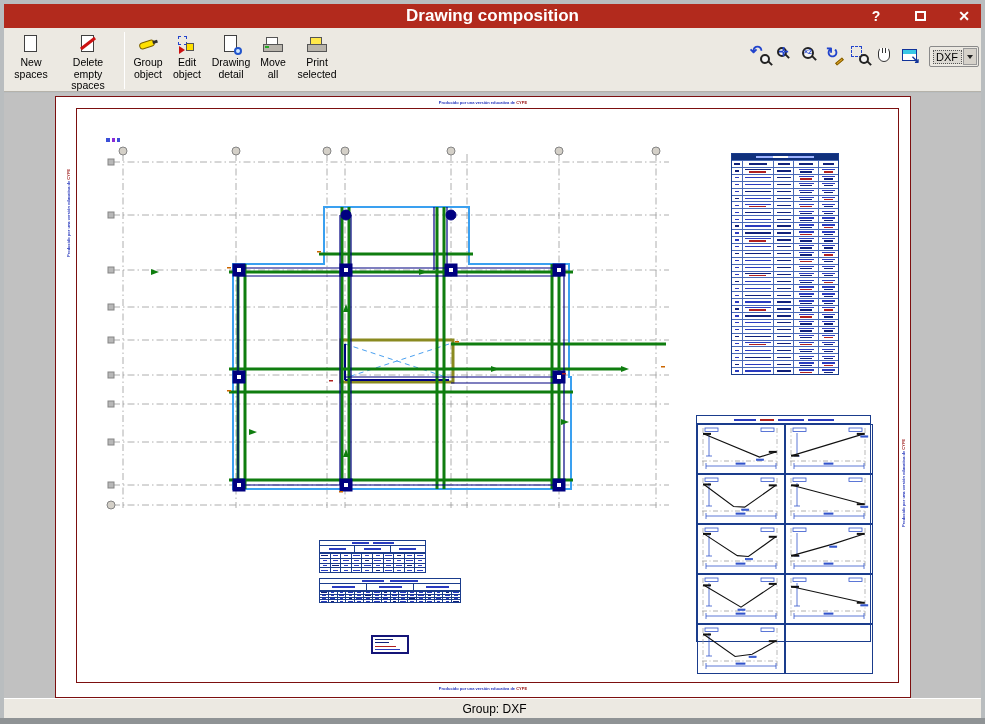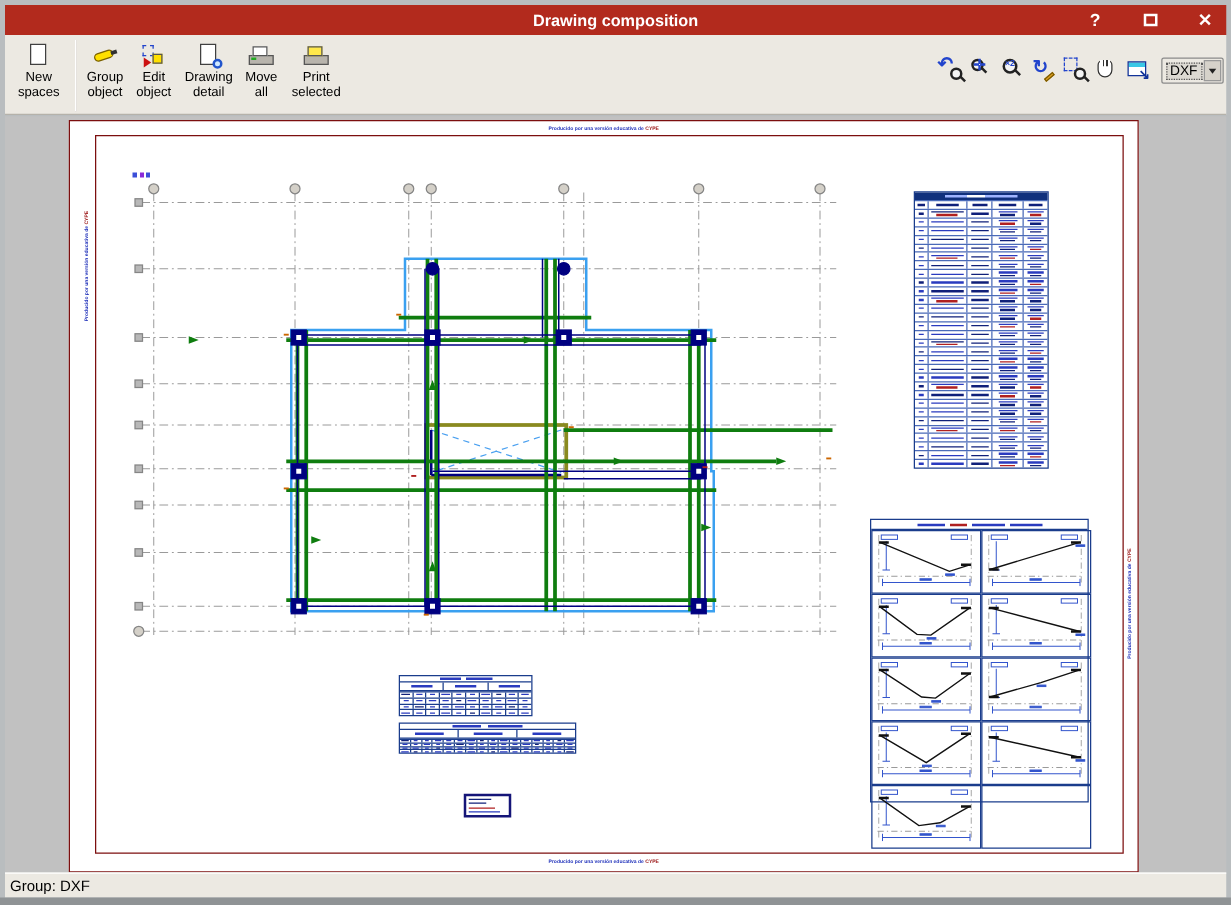--- a/index.html
+++ b/index.html
@@ -1,20 +1,20 @@
 <!DOCTYPE html>
 <html><head>
 <meta charset="utf-8">
 <style>
   html,body{margin:0;padding:0;background:#9a9a9a;font-family:"Liberation Sans",sans-serif;}
   *{box-sizing:border-box;}
   .window{position:relative;width:985px;height:724px;background:#b9bdbf;overflow:hidden;}
   
   .titlebar{position:absolute;left:4px;top:4px;right:4px;height:24px;background:#b22a1d;display:flex;align-items:center;}
-  .title{position:absolute;left:0;right:0;text-align:center;color:#fff;font-weight:bold;font-size:13px;}
+  .title{position:absolute;left:0;right:0;text-align:center;color:#fff;font-weight:bold;font-size:17px;}
   .tb-btns{position:absolute;right:8px;top:0;height:24px;display:flex;align-items:center;gap:26px;}
   .tb-btn{color:#fff;font-size:14px;font-weight:bold;width:18px;text-align:center;cursor:default;}
   .maxbox{width:11px;height:10px;border:2px solid #fff;display:inline-block;}
   
   .toolbar{position:absolute;left:4px;top:28px;right:4px;height:64px;background:#ece9e2;border-bottom:1px solid #b5b2aa;display:flex;align-items:flex-start;padding:2px 2px 0 2px;}
   .tbtn{display:flex;flex-direction:column;align-items:center;justify-content:flex-start;padding:2px 3px;font-size:10.5px;line-height:11.5px;text-align:center;color:#000;border:1px solid transparent;min-width:34px;}
   .tbtn.pressed{border:1px solid #8a8a8a;background:#e6e2da;}
   .sep{width:1px;align-self:stretch;background:#b0ada6;border-right:1px solid #fff;margin:2px 4px;}
   .spacer{flex:1;}
   .ic{width:26px;height:24px;position:relative;flex:0 0 auto;}
@@ -89,21 +89,21 @@
   .micro .m-groups span:first-child{border-left:none;}
   .micro .m-groups i{display:block;width:50%;height:1.3px;background:#2a3bbf;}
   .micro .m-row{flex:1;display:flex;border-top:0.6px solid #1a3c8c;}
   .micro .m-row span{flex:1;border-left:0.6px solid #1a3c8c;display:flex;align-items:center;justify-content:center;}
   .micro .m-row span:first-child{border-left:none;}
   .micro .m-row i{display:block;height:1.2px;background:#2a3bbf;}
   
   .legend{position:absolute;left:315px;top:538px;width:38px;height:19px;border:2px solid #151578;background:#fff;padding:1.5px 2px;display:flex;flex-direction:column;justify-content:space-between;}
   .legend i{display:block;height:1.2px;}
   
-  .statusbar{position:absolute;left:4px;right:4px;bottom:6px;height:20px;background:#ece9e2;border-top:1px solid #fff;display:flex;align-items:center;padding-left:4px;font-size:12px;color:#000;}
+  .statusbar{position:absolute;left:4px;right:4px;bottom:6px;height:20px;background:#ece9e2;border-top:1px solid #fff;display:flex;align-items:center;padding-left:4px;font-size:12px;color:#000;justify-content:center;}
   .win-bottom{position:absolute;left:0;right:0;bottom:0;height:6px;background:#8f9395;}
 </style>
 </head>
 <body>
 
 <div class="window">
 
   <div class="titlebar">
     <div class="title">Drawing composition</div>
     <div class="tb-btns">
@@ -112,20 +112,27 @@
       <div class="tb-btn">✕</div>
     </div>
   </div>
 
   <div class="toolbar">
     <div class="tbtn" style="width:50px">
       <span class="ic">
           <span class="pg"></span>
         </span>
       <span>New spaces</span>
+    </div>
+    <div class="tbtn" style="width:64px">
+      <span class="ic">
+          <span class="pg"></span>
+          <span class="red-slash"></span>
+        </span>
+      <span>Delete empty spaces</span>
     </div>
     <div class="sep"></div>
     <div class="tbtn" style="width:38px">
       <span class="ic">
           <span class="pill"></span>
         </span>
       <span>Group object</span>
     </div>
     <div class="tbtn" style="width:40px">
       <span class="ic">

